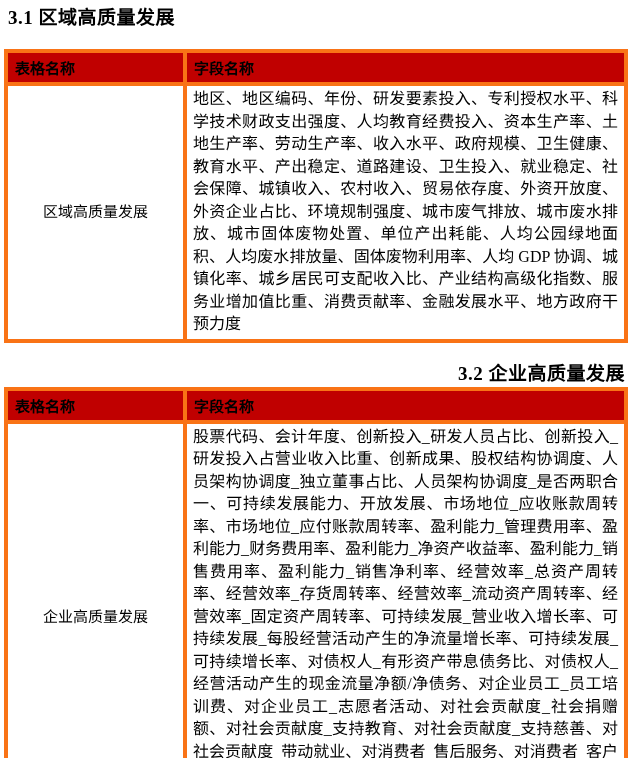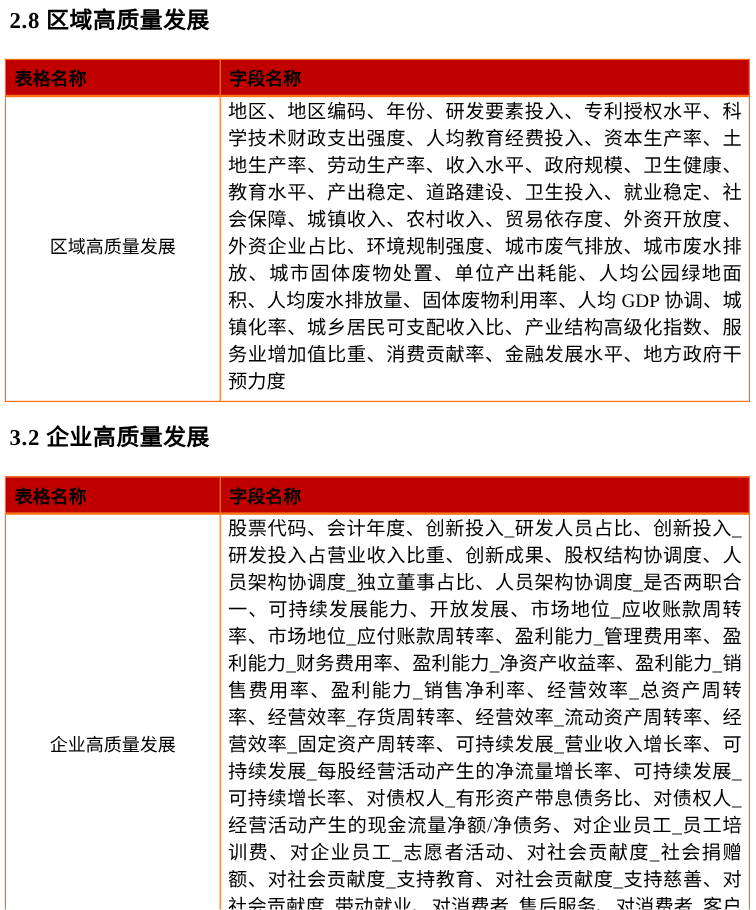--- a/index.html
+++ b/index.html
@@ -22,33 +22,34 @@
   h1.sec-heading {
     font-size: 19px;
     line-height: 24px;
     font-weight: 700;
     margin: 2px 0 19px 4px;
     font-family: "Liberation Serif", "DejaVu Serif", serif;
     letter-spacing: 0.5px;
   }
   h1.sec-heading.second {
     margin-top: 19px;
-    margin-bottom: 19px;
+    margin-bottom: 1px;
+    text-align: right;
   }
   table.spec-table {
     border-collapse: collapse;
     table-layout: fixed;
     width: 620px;
     background: #ffffff;
   }
   table.spec-table col.c1 { width: 179px; }
   table.spec-table col.c2 { width: 441px; }
   table.spec-table th,
   table.spec-table td {
-    border: 1px solid #f97316;
+    border: 4px solid #f97316;
     vertical-align: middle;
     box-sizing: border-box;
   }
   table.spec-table th {
     background: #c00000; 
     font-family: "Liberation Sans", "DejaVu Sans", sans-serif;
     font-weight: 700;
     font-size: 15px;
     text-align: left;
     padding: 4px 6px 4px 7px;
@@ -68,21 +69,21 @@
     text-justify: inter-ideograph;
     padding: 2px 6px 3px 6px;
     word-break: break-all;
   }
 </style>
 </head>
 <body>
 
 <div class="page">
 
-  <h1 class="sec-heading">2.8 区域高质量发展</h1>
+  <h1 class="sec-heading">3.1 区域高质量发展</h1>
 
   <table class="spec-table">
     <colgroup>
         <col class="c1">
         <col class="c2">
       </colgroup>
     <thead>
       <tr>
         <th>表格名称</th>
         <th>字段名称</th>

